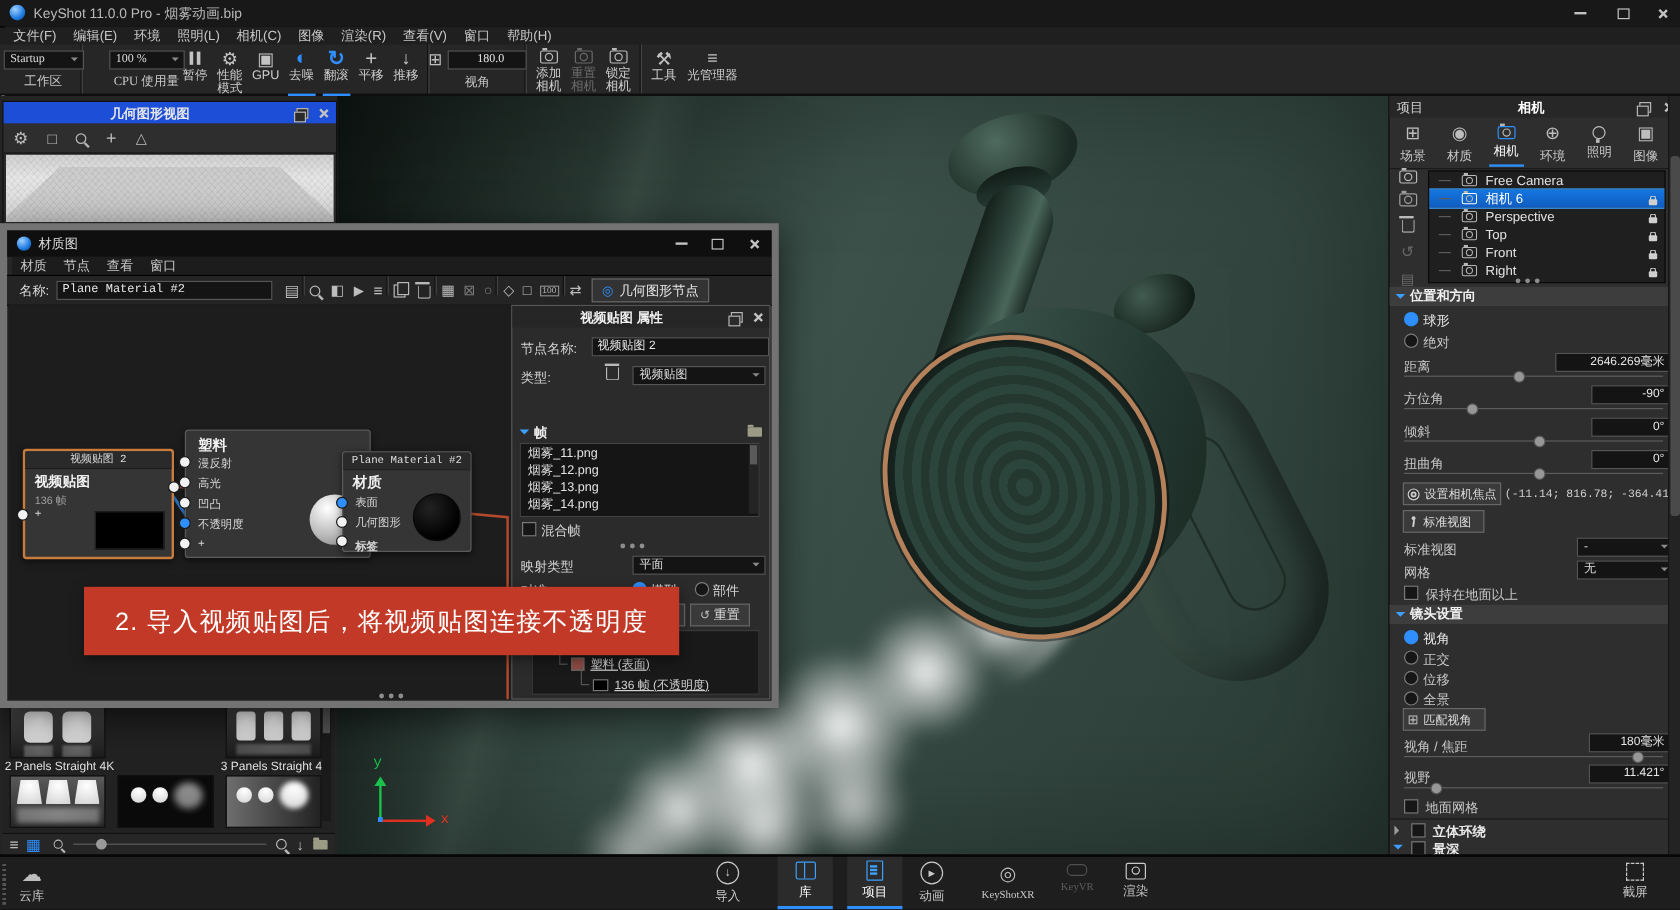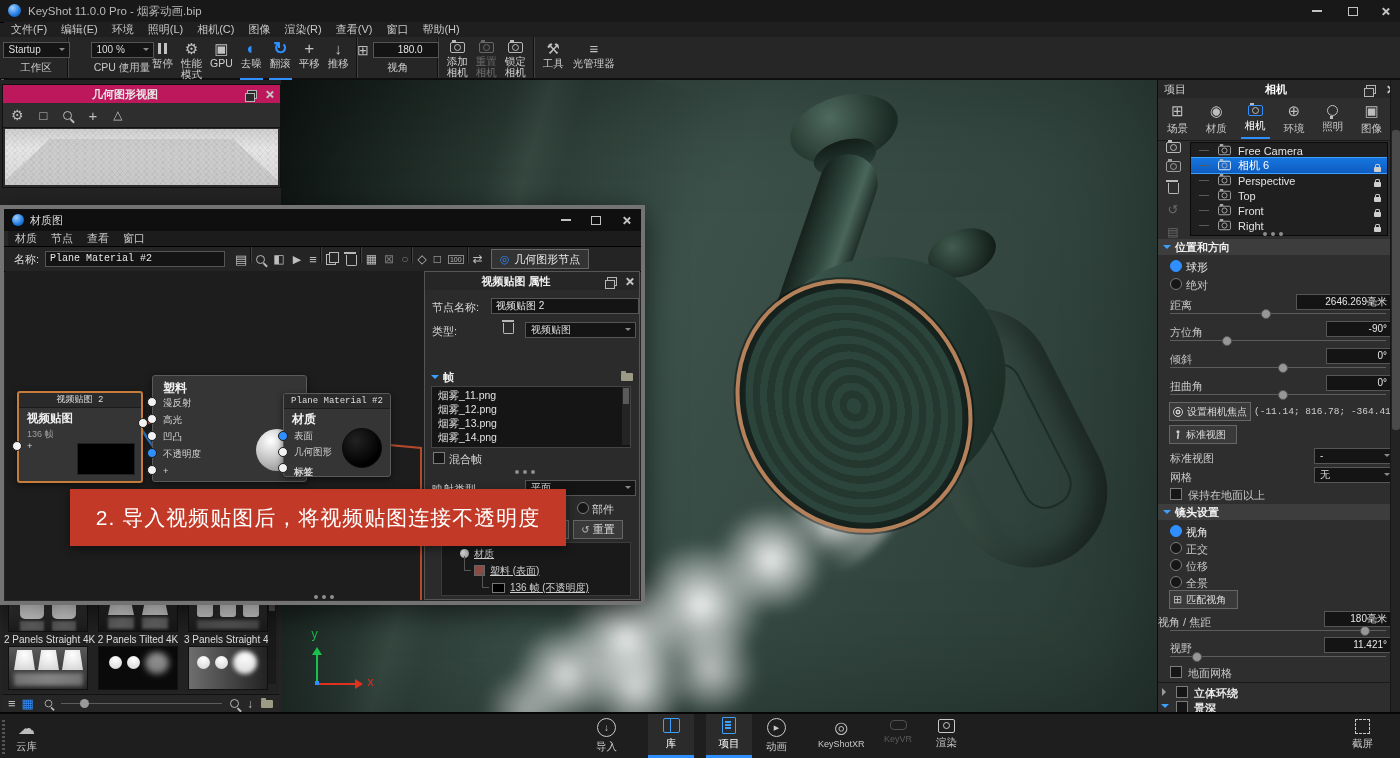--- a/index.html
+++ b/index.html
@@ -2,21 +2,21 @@
 <html><head>
 <meta charset="utf-8">
 <style>
   html,body{margin:0;padding:0;background:#0d0d0d;}
   #app{position:relative;width:1400px;height:758px;background:#1f1f1f;overflow:hidden;
        font-family:"Liberation Sans",sans-serif;color:#c8c8c8;font-size:11px;
        -webkit-font-smoothing:antialiased;}
   .abs{position:absolute;}
   .fx{display:flex;align-items:center;}
   .fxc{display:flex;align-items:center;justify-content:center;}
-  .col{display:flex;flex-direction:column;align-items:center;}
+  .col{display:flex;flex-direction:column;align-items:center;font-family:Liberation Serif, serif;}
   
   .inp{position:absolute;height:14px;background:#141414;border:1px solid #555;color:#e6e6e6;
        font-size:10px;line-height:14px;padding:0 4px;white-space:nowrap;overflow:hidden;}
   .inp.r{text-align:right;}
   .drop{position:absolute;height:14px;background:#141414;border:1px solid #555;color:#ddd;
         font-size:10px;line-height:14px;padding:0 16px 0 5px;white-space:nowrap;}
   .drop::after{content:'';position:absolute;right:4px;top:5px;border:3px solid transparent;border-top-color:#8a8a8a;}
   .sld{position:absolute;height:1px;background:#5c5c5c;}
   .sld .kn{position:absolute;top:-4px;width:8px;height:8px;border-radius:50%;background:#979797;border:1px solid #555;}
   .chk{position:absolute;width:10px;height:10px;background:#161616;border:1px solid #7a7a7a;}
@@ -260,21 +260,21 @@
       <div class="abs" style="left:34px;top:601px;width:4px;height:4px;background:#2f8fff;"></div>
       <div class="abs" style="left:38px;top:603px;width:36px;height:2px;background:#e03020;"></div>
       <div class="abs" style="left:74px;top:599px;width:0;height:0;border:5px solid transparent;border-left:8px solid #e03020;"></div>
       <div class="abs" style="left:86px;top:596px;color:#e03020;font-size:12px;font-family:'Liberation Mono',monospace;">x</div>
     </div>
   </div>
 
   <div class="abs" style="left:0;top:80px;width:281px;height:632px;background:#242424;z-index:5;">
 
     <div class="abs" style="left:2px;top:4px;width:277px;height:102px;background:#2b2b2b;border:1px solid #101010;">
-      <div class="abs fx" style="left:0;top:0;right:0;height:18px;background:#be185d;">
+      <div class="abs fx" style="left:0;top:0;right:0;height:18px;background:#1d4ed8;">
         <div style="flex:1;text-align:center;font-weight:bold;color:#e8e8e8;">几何图形视图</div>
         <span class="flt" style="margin-right:8px;"></span>
         <span class="xi" style="margin-right:6px;"></span>
       </div>
       <div class="abs fx" style="left:0;top:18px;right:0;height:24px;background:#2e2e2e;border-bottom:1px solid #141414;padding-left:8px;gap:16px;">
         <span class="glyph" style="font-size:14px;">⚙</span>
         <span class="glyph" style="font-size:13px;">□</span>
         <span class="magic"></span>
         <span class="glyph" style="font-size:15px;">+</span>
         <span class="glyph" style="font-size:12px;">△</span>
@@ -290,29 +290,20 @@
 
       <div class="tile" style="left:2px;top:8px;">
         <div class="th" style="background:linear-gradient(180deg,#4a4a4a,#1c1c1c);">
           <div class="shp" style="left:11px;top:4px;width:24px;height:26px;border-radius:5px;"></div>
           <div class="shp" style="left:43px;top:4px;width:24px;height:26px;border-radius:5px;"></div>
           <div class="shp" style="left:11px;top:32px;width:24px;height:10px;opacity:.3;filter:blur(1px);"></div>
           <div class="shp" style="left:43px;top:32px;width:24px;height:10px;opacity:.3;filter:blur(1px);"></div>
         </div>
         <div class="cap">2 Panels Straight 4K</div>
       </div>
-      <div class="tile" style="left:92px;top:8px;">
-        <div class="th" style="background:linear-gradient(180deg,#3c3c3c,#161616);">
-          <div class="shp" style="left:9px;top:4px;width:26px;height:22px;clip-path:polygon(18% 0,82% 0,100% 100%,0 100%);"></div>
-          <div class="shp" style="left:43px;top:4px;width:26px;height:22px;clip-path:polygon(18% 0,82% 0,100% 100%,0 100%);"></div>
-          <div class="shp" style="left:9px;top:28px;width:26px;height:12px;opacity:.35;filter:blur(1.5px);"></div>
-          <div class="shp" style="left:43px;top:28px;width:26px;height:12px;opacity:.35;filter:blur(1.5px);"></div>
-        </div>
-        <div class="cap">2 Panels Tilted 4K</div>
-      </div>
       <div class="tile" style="left:182px;top:8px;">
         <div class="th" style="background:linear-gradient(180deg,#454545,#1a1a1a);">
           <div class="shp" style="left:8px;top:4px;width:16px;height:24px;border-radius:3px;"></div>
           <div class="shp" style="left:31px;top:4px;width:16px;height:24px;border-radius:3px;"></div>
           <div class="shp" style="left:54px;top:4px;width:16px;height:24px;border-radius:3px;"></div>
           <div class="shp" style="left:8px;top:31px;width:62px;height:9px;opacity:.25;filter:blur(1.5px);"></div>
         </div>
         <div class="cap">3 Panels Straight 4K</div>
       </div>
 
@@ -353,21 +344,21 @@
       <span class="magic" style="margin-left:10px;transform:scale(.85);"></span>
       <div style="position:relative;flex:1;height:1px;background:#5c5c5c;margin:0 8px;">
         <div style="position:absolute;left:12%;top:-4px;width:9px;height:9px;border-radius:50%;background:#9a9a9a;"></div>
       </div>
       <span class="magic"></span>
       <span class="glyph" style="font-size:12px;margin-left:8px;">↓</span>
       <span class="folderic" style="margin-left:8px;"></span>
     </div>
   </div>
 
-  <div class="abs" style="left:0;top:186px;width:637px;height:392px;background:#262626;border:4px solid #737373;box-shadow:0 8px 30px rgba(0,0,0,.6);z-index:10;margin-top:19px;">
+  <div class="abs" style="left:0;top:186px;width:637px;height:392px;background:#262626;border:6px solid #737373;box-shadow:0 8px 30px rgba(0,0,0,.6);z-index:10;">
 
     <div class="abs fx" style="left:0;top:0;right:0;height:22px;background:#0f0f0f;">
       <div style="width:12px;height:12px;border-radius:50%;margin:0 6px 0 8px;background:radial-gradient(circle at 35% 30%,#9fd0ff,#1d7ae0 60%,#0b3f7e);"></div>
       <div style="color:#ddd;">材质图</div>
       <div style="flex:1;"></div>
       <div class="fxc" style="width:30px;height:22px;">
           <span class="mini"></span>
         </div>
       <div class="fxc" style="width:30px;height:22px;">
           <span class="maxi"></span>
@@ -677,21 +668,21 @@
     <span class="rad" style="left:12px;top:479px;"></span>
     <span class="abs" style="left:28px;top:479px;">位移</span>
     <span class="rad" style="left:12px;top:496px;"></span>
     <span class="abs" style="left:28px;top:496px;">全景</span>
 
     <div class="abs fx" style="left:11px;top:510px;width:64px;height:17px;background:#3a3a3a;border:1px solid #666;gap:4px;padding-left:3px;">
       <span class="glyph" style="font-size:11px;">⊞</span>
       <span style="font-size:10px;color:#ddd;">匹配视角</span>
     </div>
 
-    <span class="abs" style="left:0;top:535px;">视角 / 焦距</span>
+    <span class="abs" style="left:12px;top:535px;">视角 / 焦距</span>
     <span class="inp r" style="left:166px;top:531px;width:58px;">180毫米</span>
     <div class="sld" style="left:12px;top:550px;width:216px;">
         <span class="kn" style="left:88%;"></span>
       </div>
 
     <span class="abs" style="left:12px;top:561px;">视野</span>
     <span class="inp r" style="left:166px;top:557px;width:58px;">11.421°</span>
     <div class="sld" style="left:12px;top:576px;width:216px;">
         <span class="kn" style="left:10%;"></span>
       </div>

